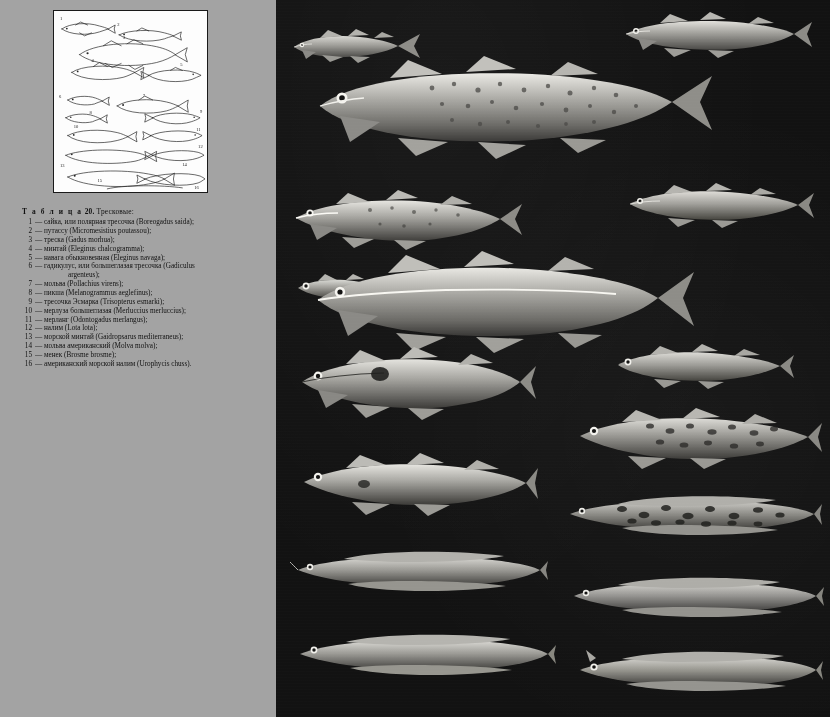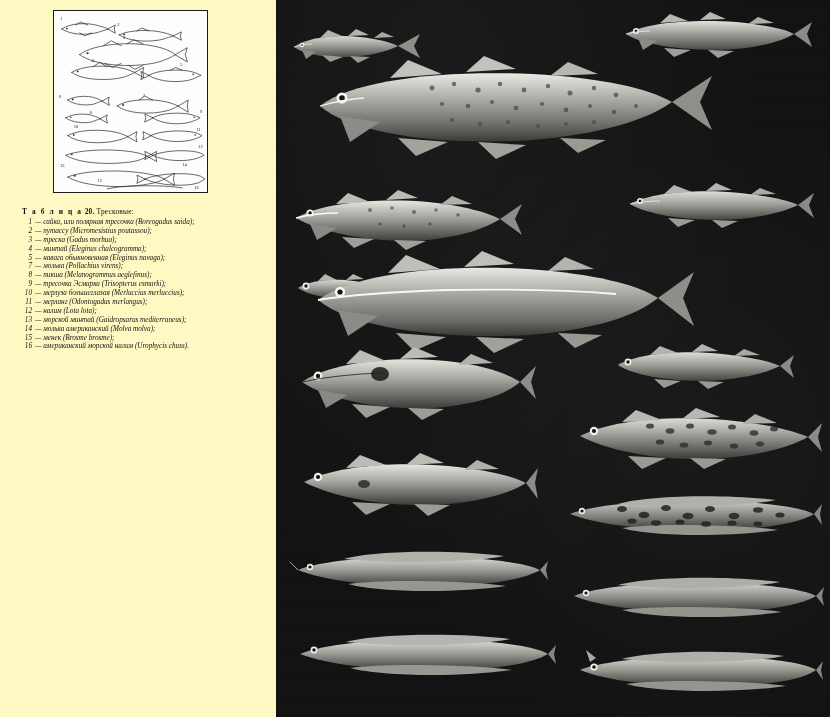--- a/index.html
+++ b/index.html
@@ -20,21 +20,21 @@
     height: 717px;
     background: #ffffff;
   }
   
   .left-col {
     position: absolute;
     left: 0;
     top: 0;
     width: 276px;
     height: 717px;
-    background: #fef9c3;
+    background: #a3a3a3;
   }
   
   .key-box {
     position: absolute;
     left: 53px;
     top: 10px;
     width: 155px;
     height: 183px;
     border: 1px solid #1a1a1a;
     background: #fdfdfd;
@@ -56,21 +56,20 @@
   }
   .caption-title .spaced {
     letter-spacing: 1.6px;
     font-weight: bold;
   }
   .caption-title .tabnum { font-weight: bold; }
   .cap-list {
     list-style: none;
     margin: 0;
     padding: 0;
-    font-style: italic;
   }
   .cap-list li {
     font-size: 7.2px;
     line-height: 8.6px;
     color: #111;
     padding-left: 14px;
     text-indent: -14px;
     margin: 0 0 0.3px 0;
     white-space: normal;
   }
@@ -223,20 +222,21 @@
         <span class="spaced">Т а б л и ц а</span>
         <span class="tabnum">20.</span>
         <span>Тресковые:</span>
       </div>
       <ul class="cap-list">
         <li><span class="num">1</span>— <span>сайка, или полярная тресочка (Boreogadus saida);</span></li>
         <li><span class="num">2</span>— <span>путассу (Micromesistius poutassou);</span></li>
         <li><span class="num">3</span>— <span>треска (Gadus morhua);</span></li>
         <li><span class="num">4</span>— <span>минтай (Eleginus chalcogramma);</span></li>
         <li><span class="num">5</span>— <span>навага обыкновенная (Eleginus navaga);</span></li>
+        <li><span class="num">6</span>— <span>гадикулус, или большеглазая тресочка (Gadiculus</span><span class="cap-cont">argenteus);</span></li>
         <li><span class="num">7</span>— <span>мольва (Pollachius virens);</span></li>
         <li><span class="num">8</span>— <span>пикша (Melanogrammus aeglefinus);</span></li>
         <li><span class="num">9</span>— <span>тресочка Эсмарка (Trisopterus esmarki);</span></li>
         <li><span class="num">10</span>— <span>мерлуза большеглазая (Merluccius merluccius);</span></li>
         <li><span class="num">11</span>— <span>мерланг (Odontogadus merlangus);</span></li>
         <li><span class="num">12</span>— <span>налим (Lota lota);</span></li>
         <li><span class="num">13</span>— <span>морской минтай (Gaidropsarus mediterraneus);</span></li>
         <li><span class="num">14</span>— <span>мольва американский (Molva molva);</span></li>
         <li><span class="num">15</span>— <span>менек (Brosme brosme);</span></li>
         <li><span class="num">16</span>— <span>американский морской налим (Urophycis chuss).</span></li>

